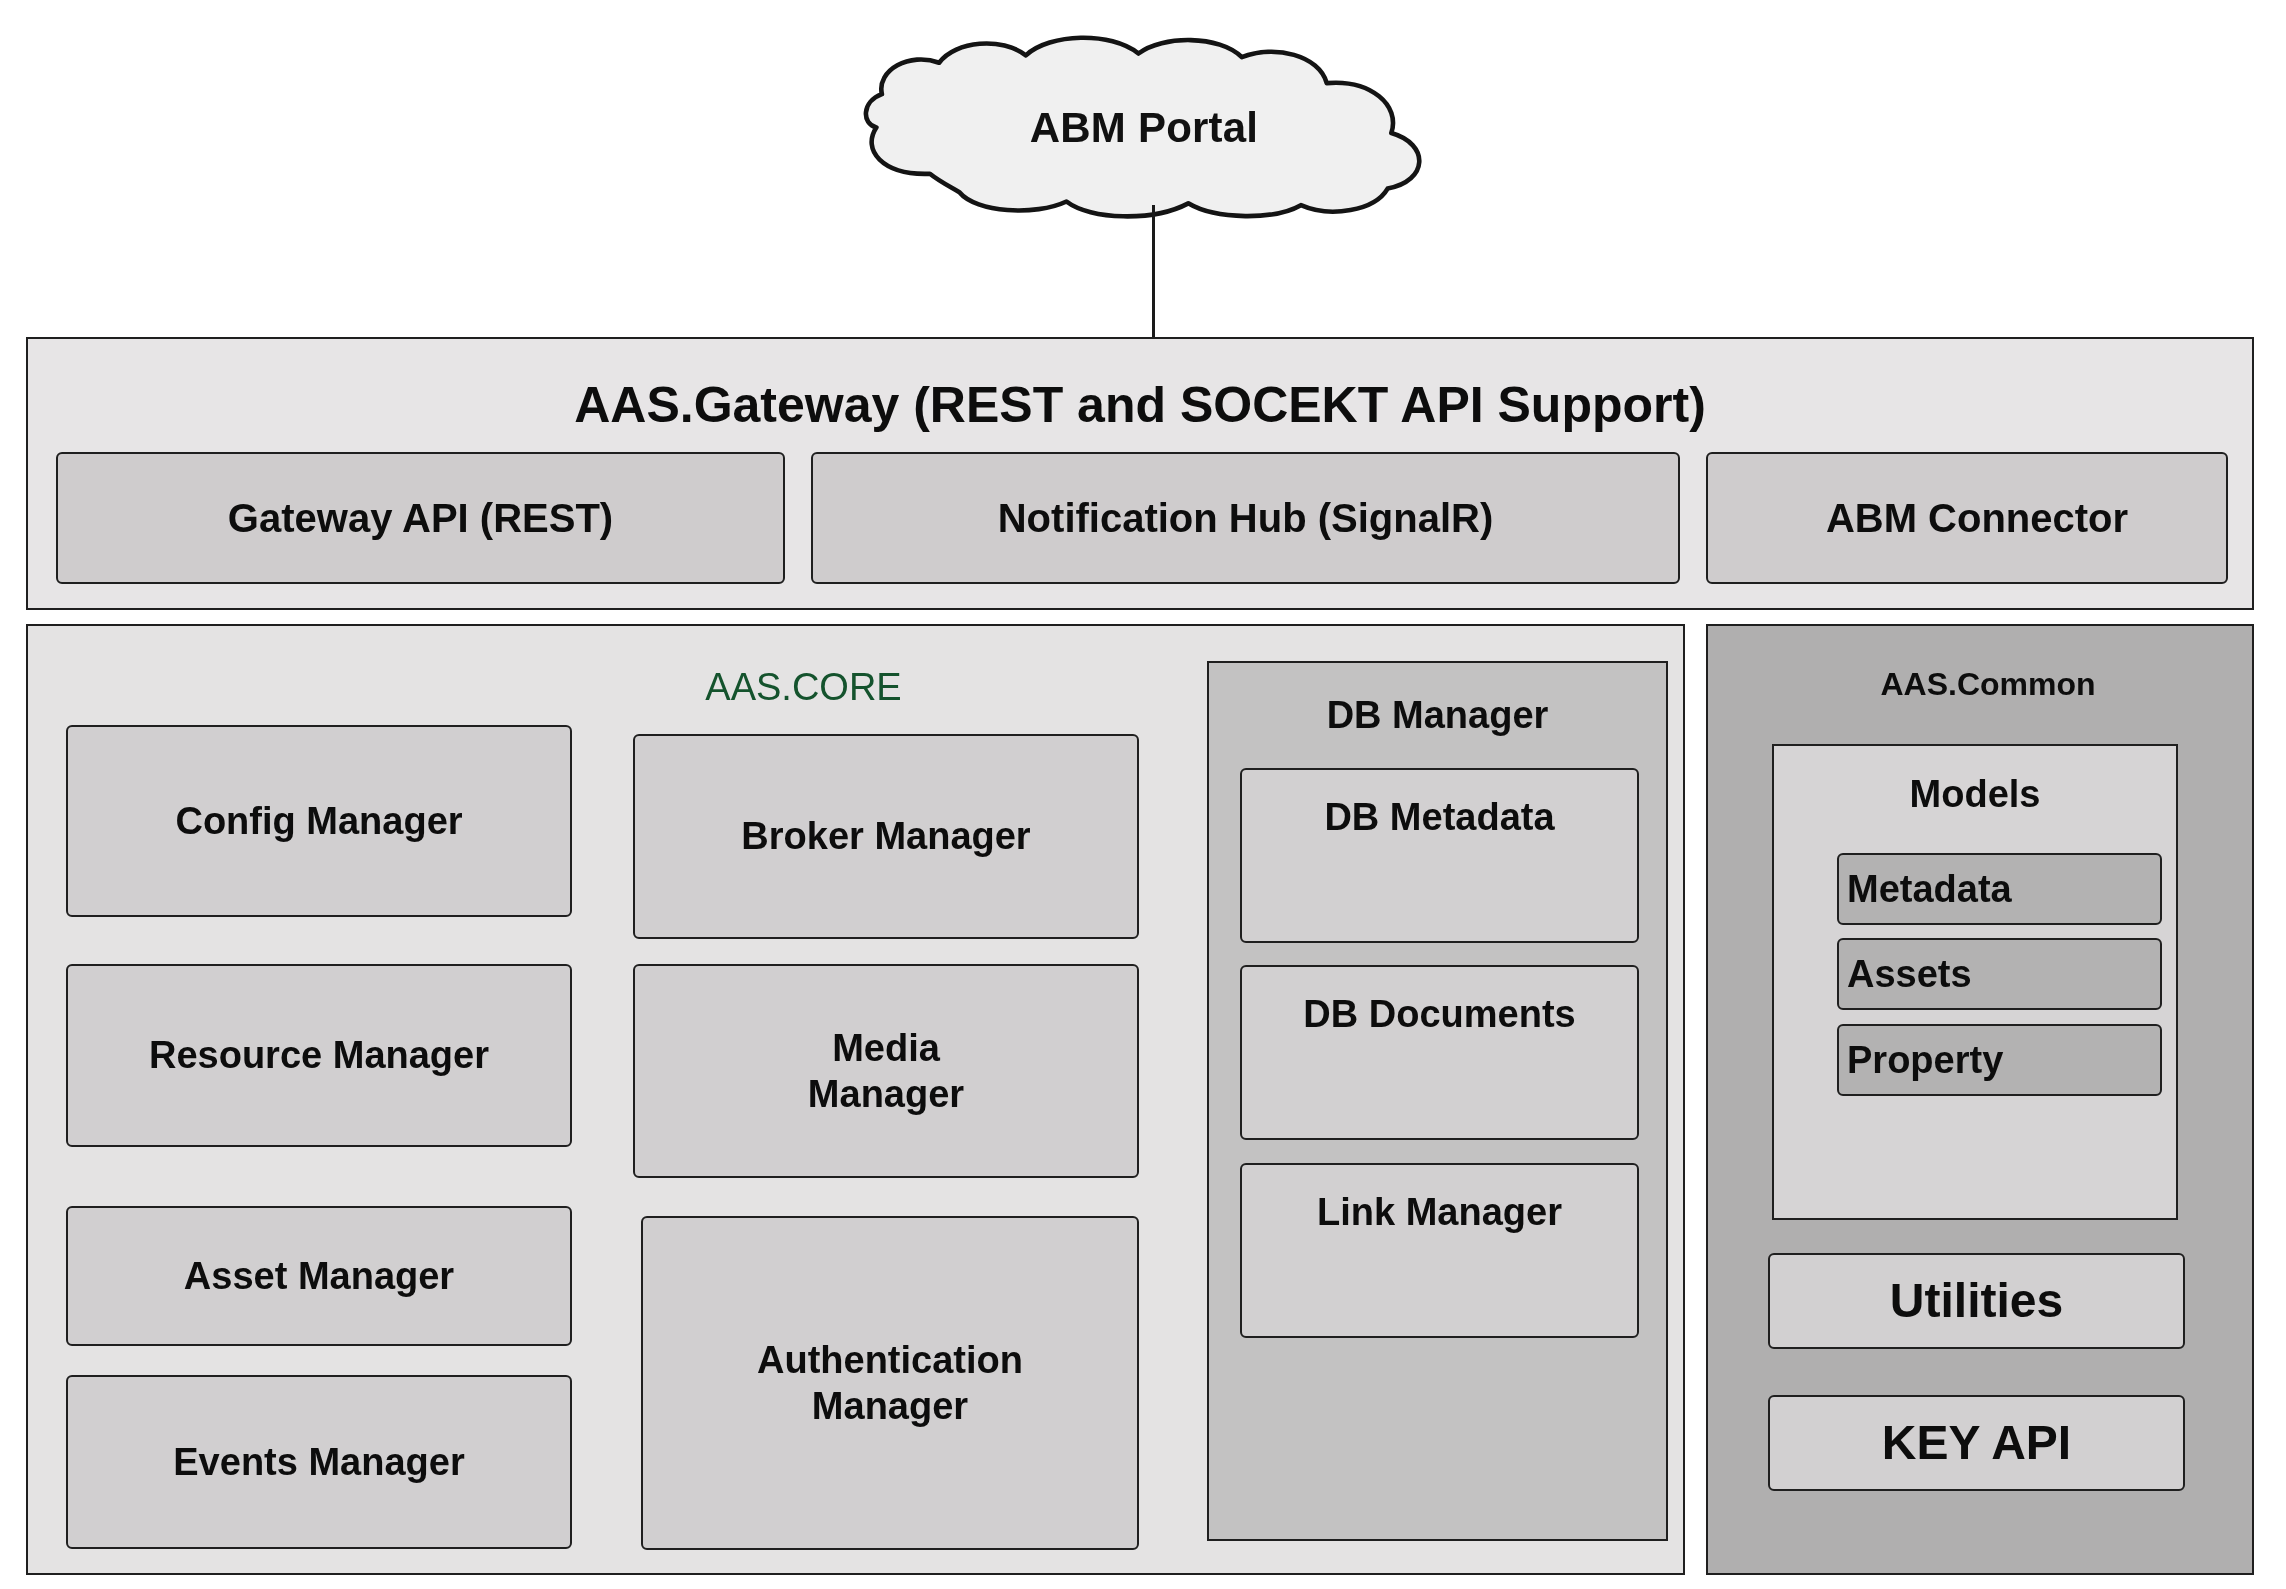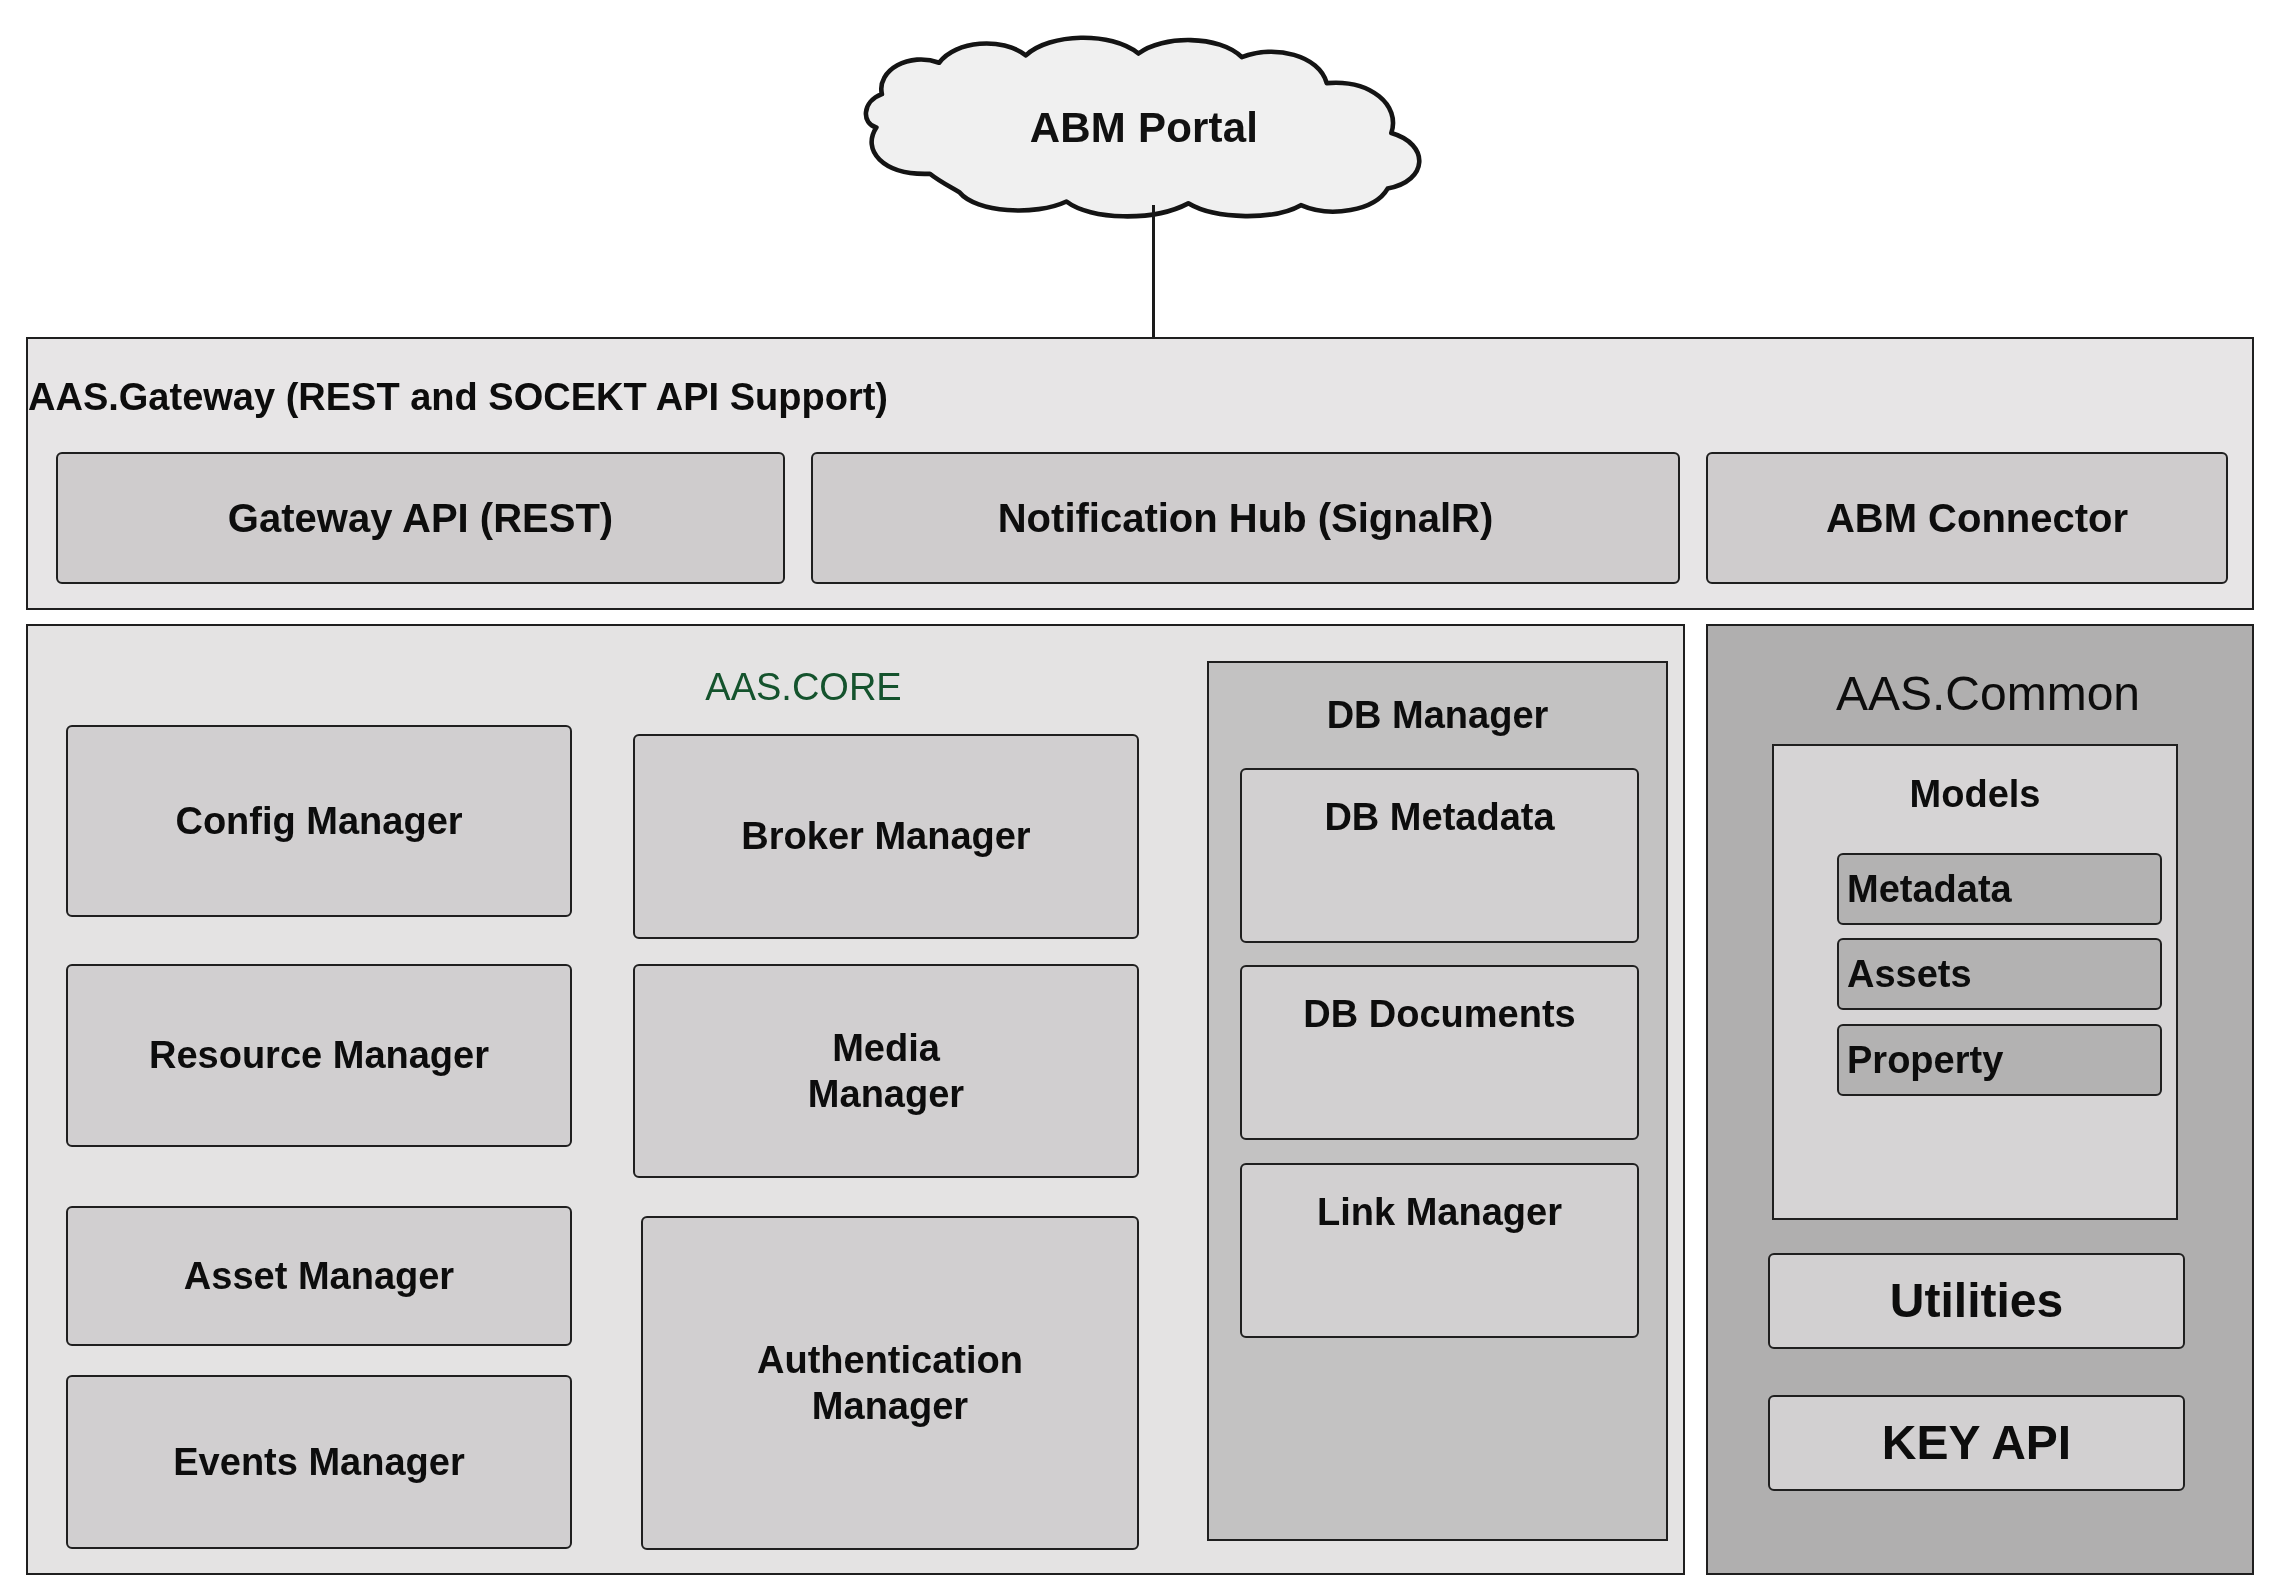--- a/index.html
+++ b/index.html
@@ -70,22 +70,22 @@
     height: 273px;
     background: #e7e5e6;
     flex-direction: column;
     align-items: center;
   }
   #gateway-title {
     position: absolute;
     left: 0;
     top: 37px;
     width: 100%;
-    text-align: left;
-    font-size: 38px;
+    text-align: center;
+    font-size: 50px;
     font-weight: bold;
     color: #0d0d0d;
   }
   .gw-box {
     background: #cfcccd;
     font-size: 40px;
     top: 113px;
     height: 132px;
   }
   #gw-box-0 { left: 28px;   width: 729px; }
@@ -160,22 +160,22 @@
     width: 548px;
     height: 951px;
     background: #b0afaf;
   }
   #common-title {
     position: absolute;
     left: 1706px;
     top: 666px;
     width: 564px;
     text-align: center;
-    font-size: 48px;
-    font-weight: normal;
+    font-size: 32px;
+    font-weight: bold;
     color: #0d0d0d;
   }
   #models-box {
     left: 1772px;
     top: 744px;
     width: 406px;
     height: 476px;
     background: #d6d4d5;
     flex-direction: column;
     align-items: center;

